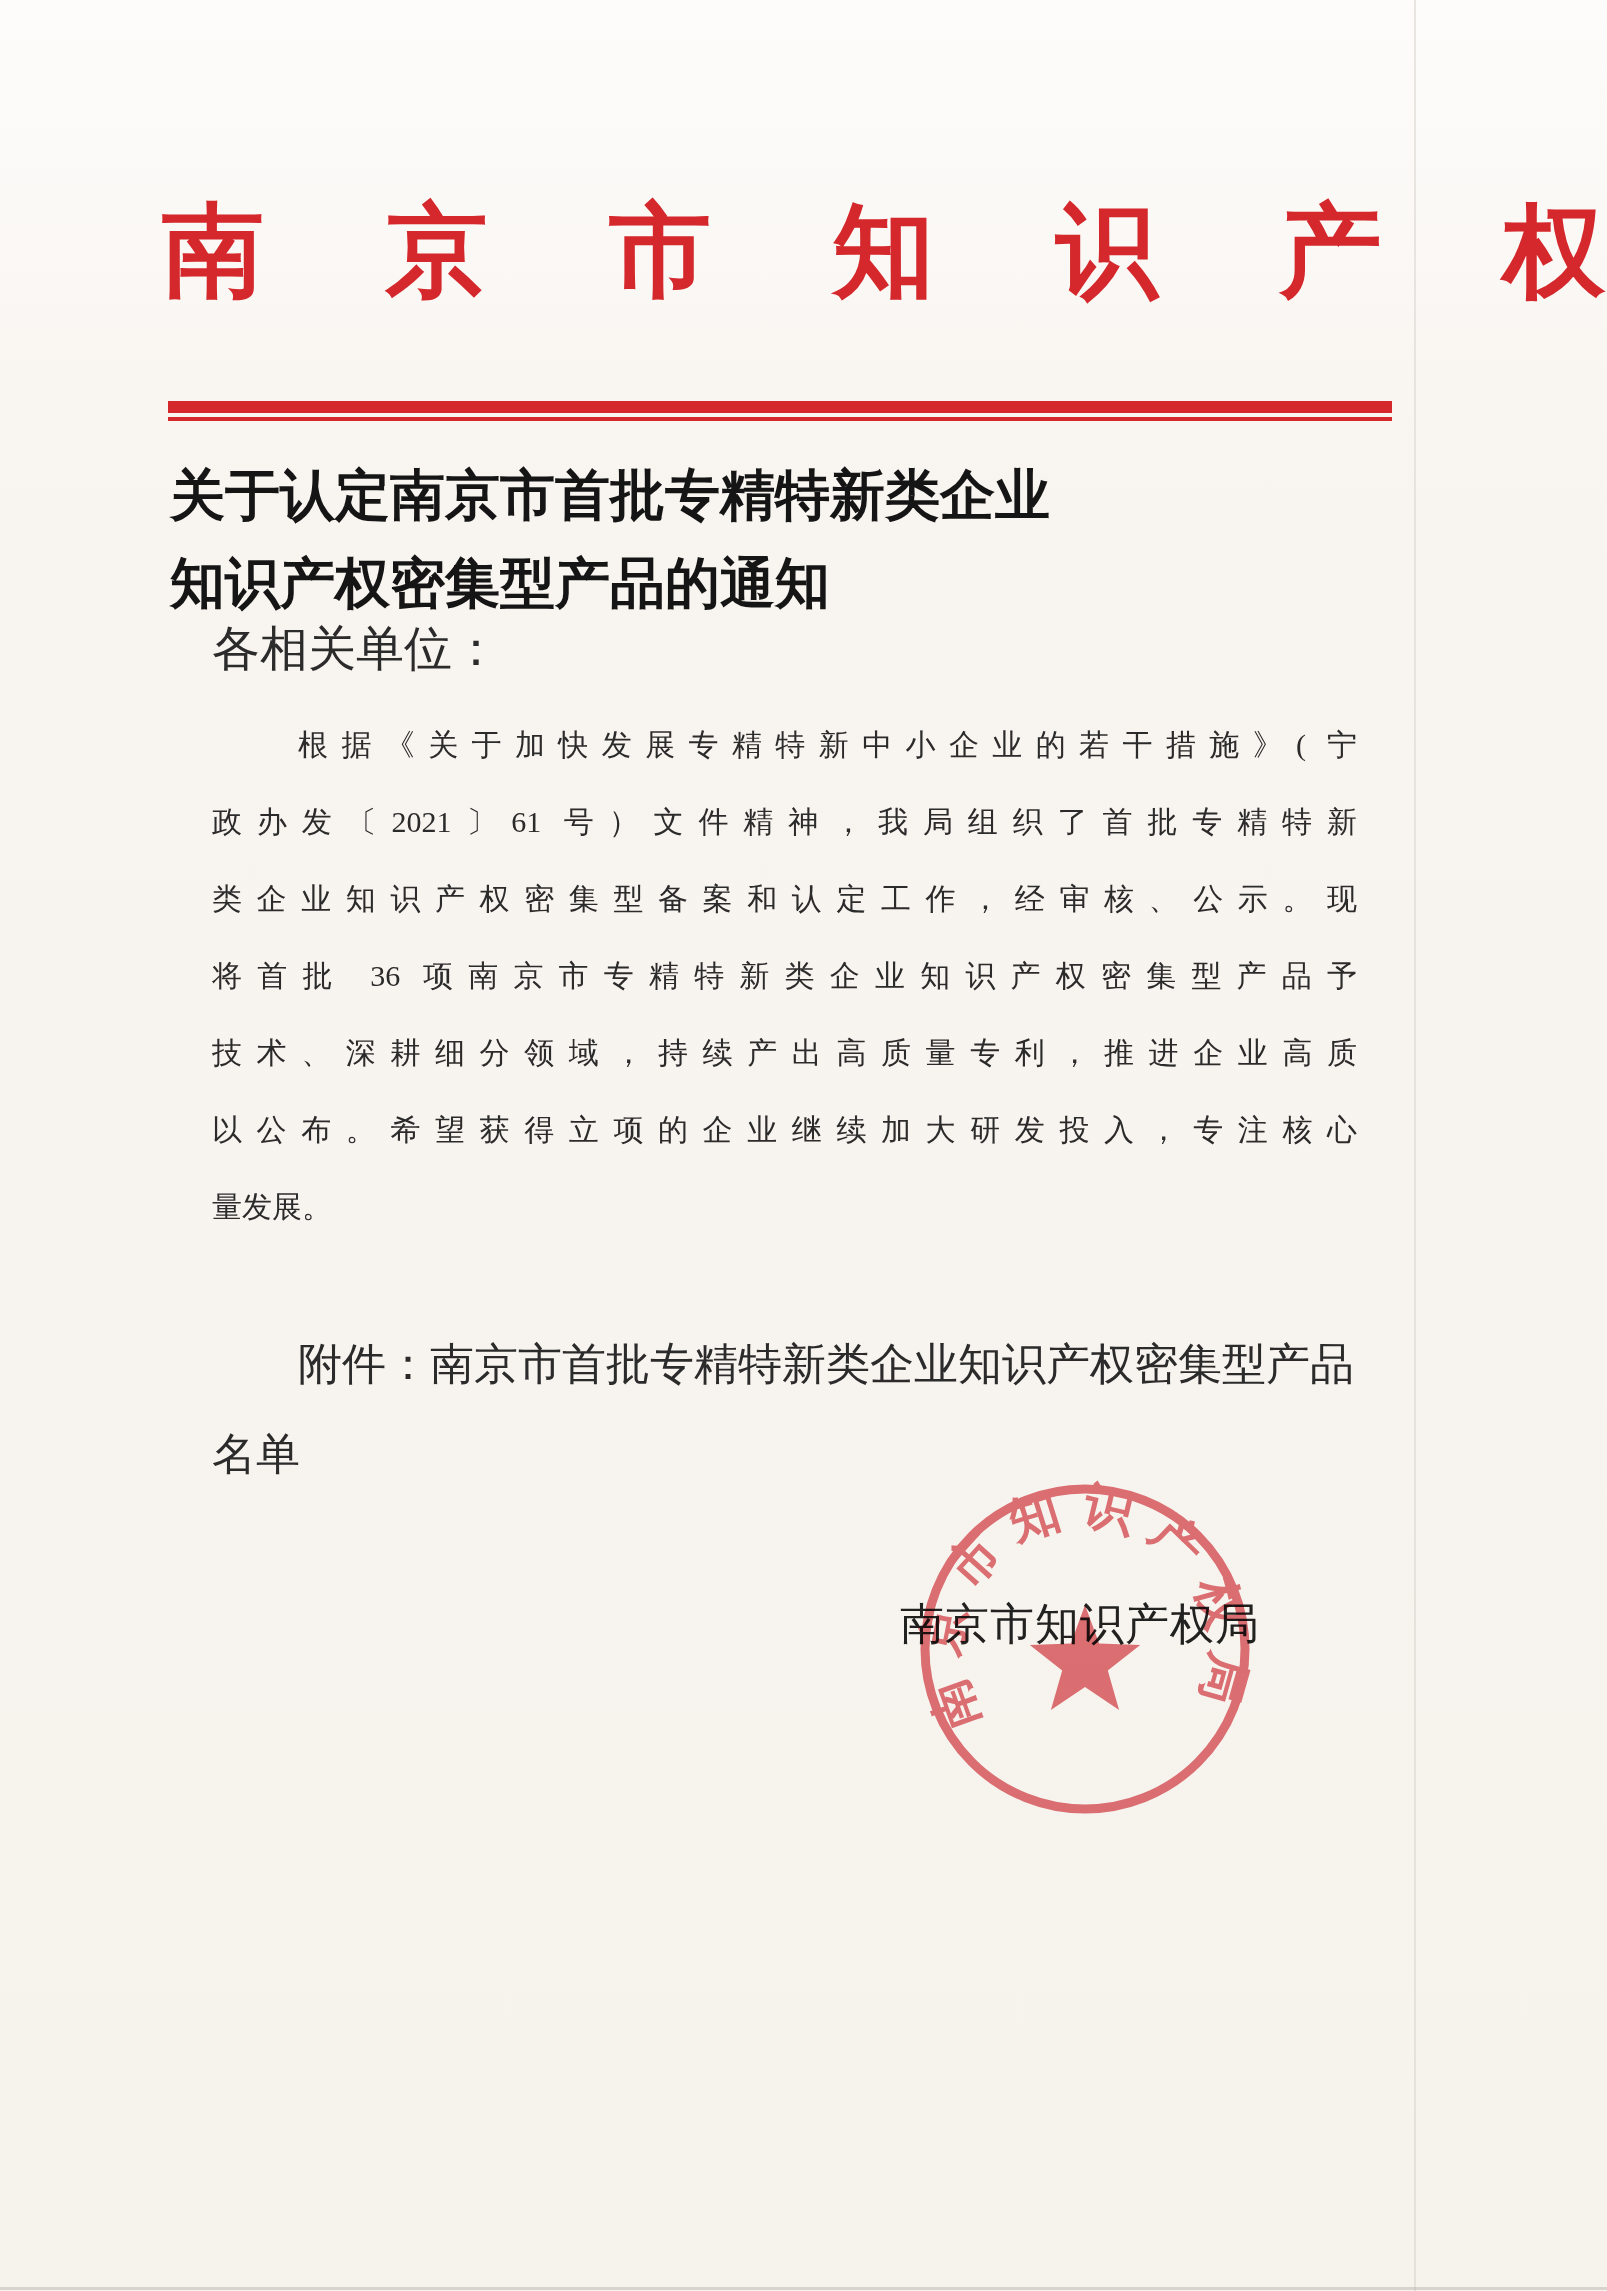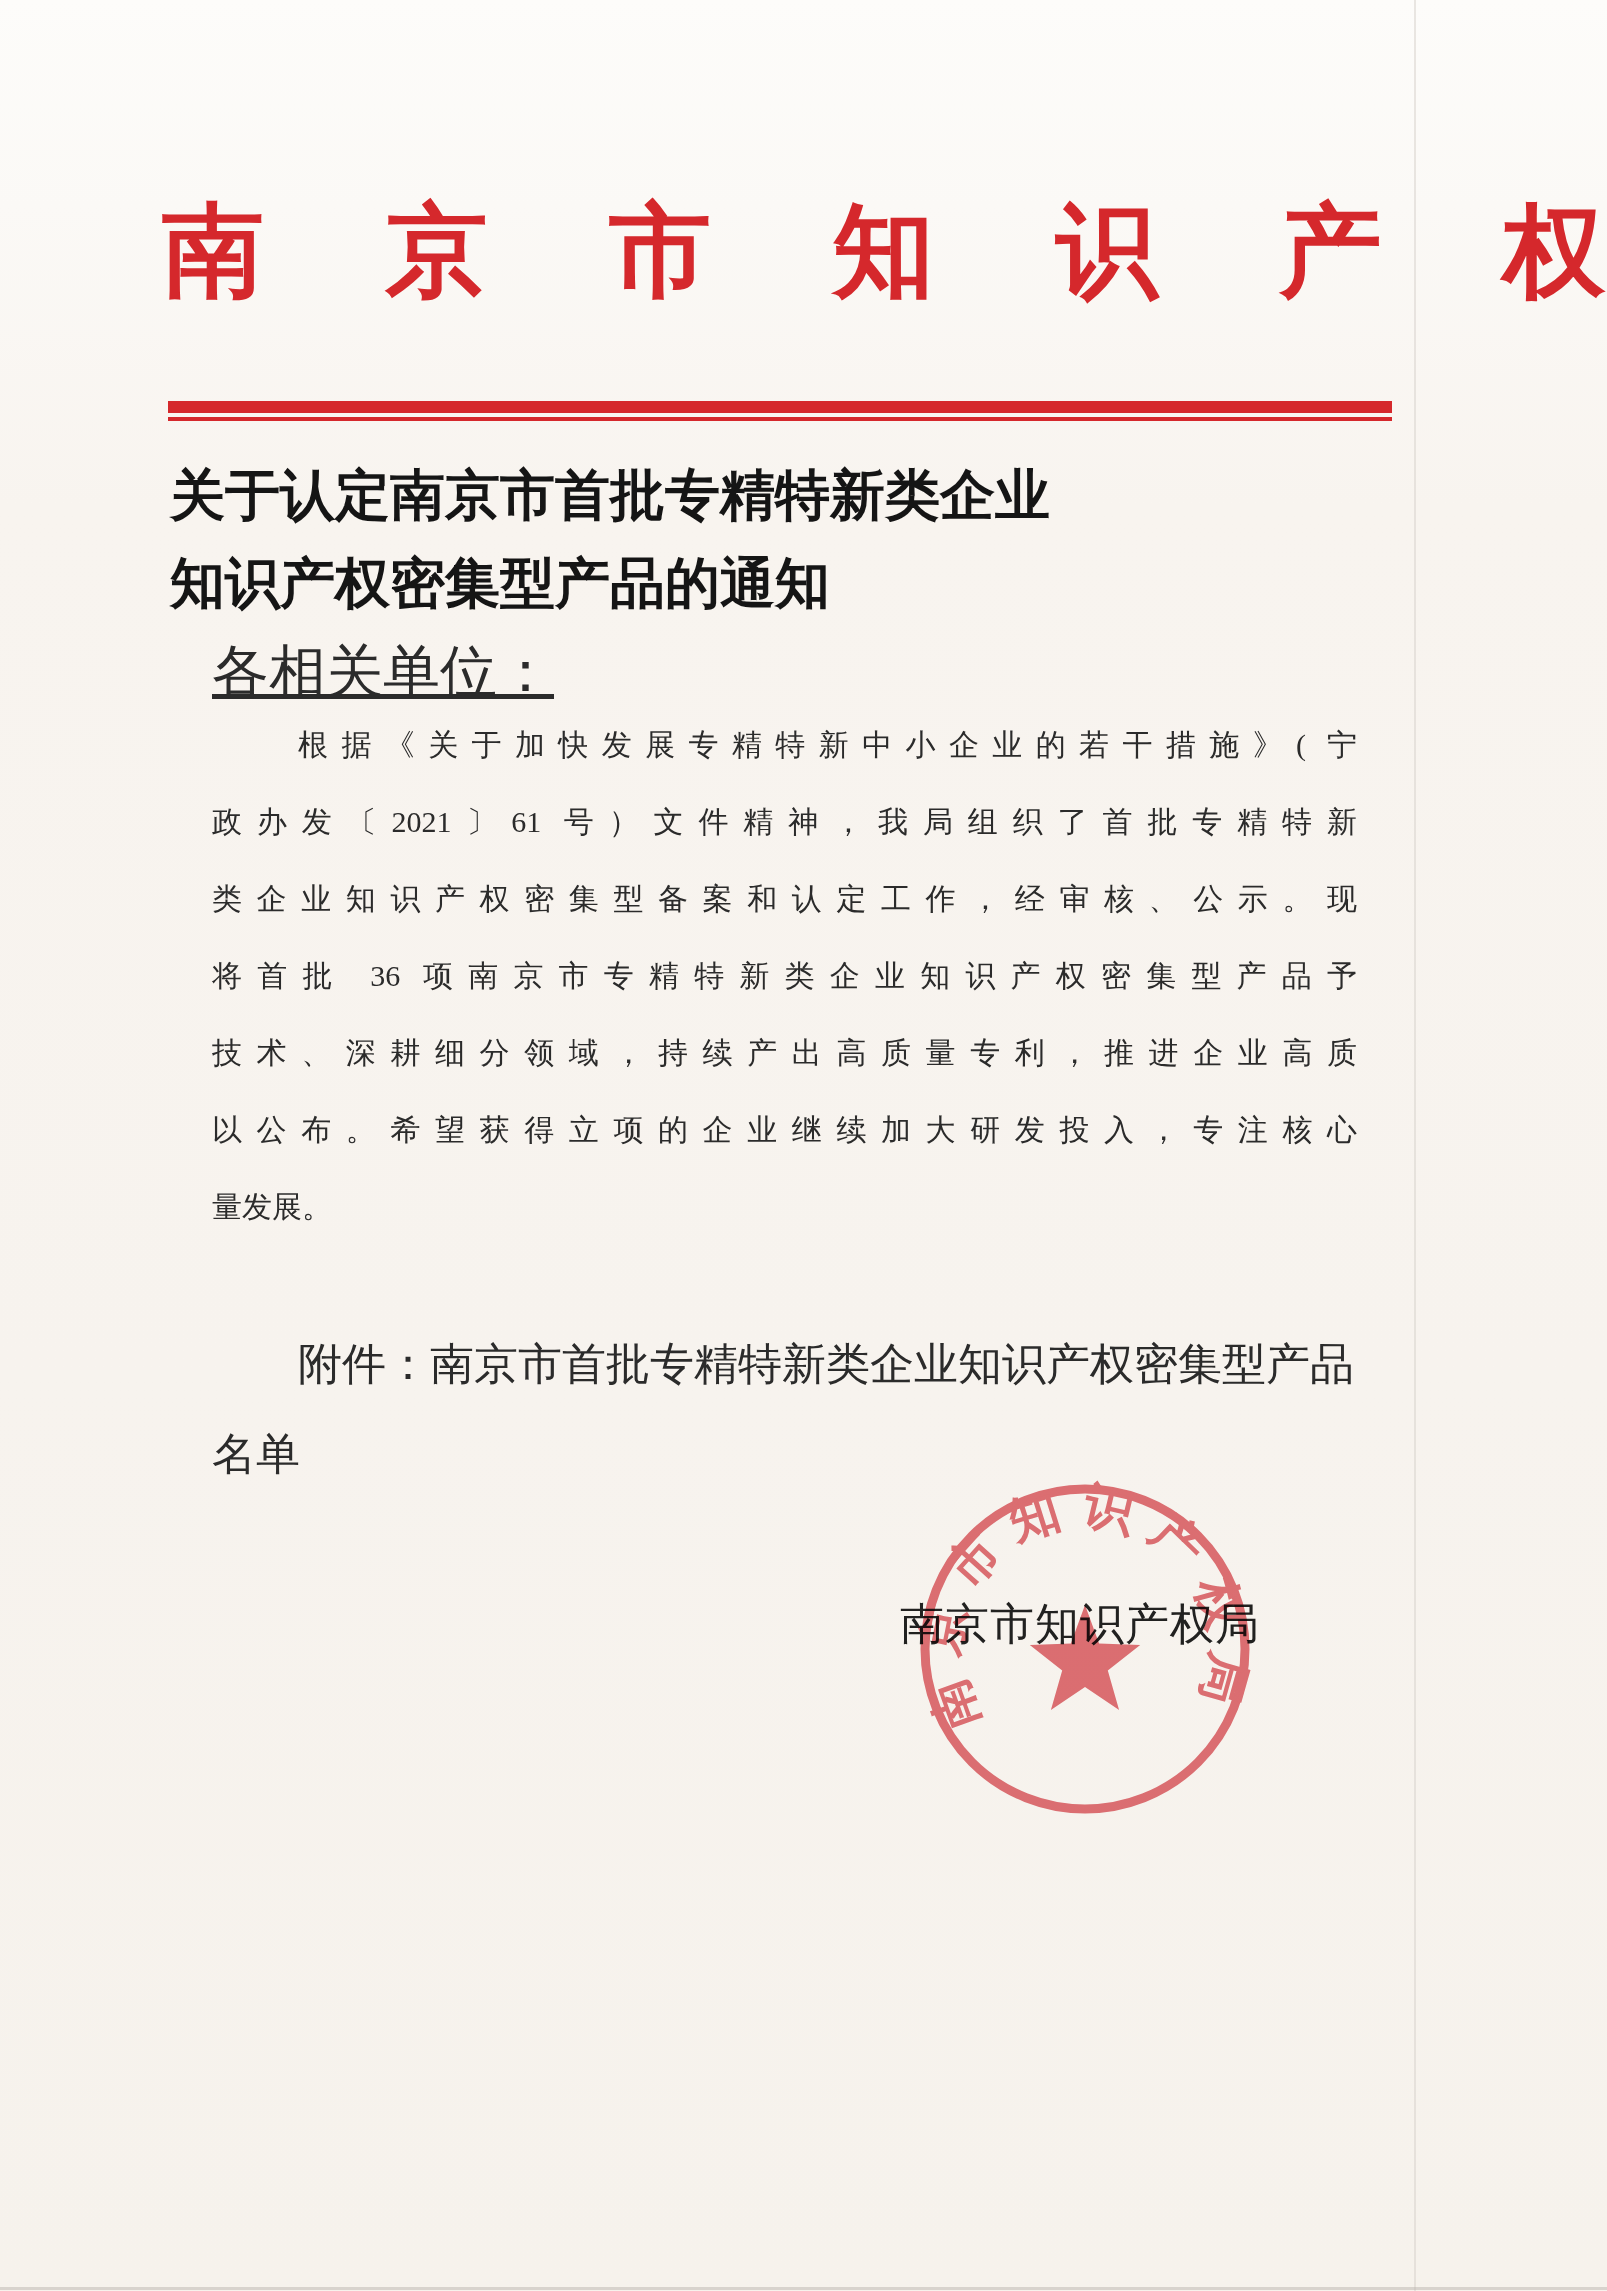--- a/index.html
+++ b/index.html
@@ -38,22 +38,22 @@
 
   
   .doc-title {
     position: absolute; left: 170px; top: 452px; width: 1215px;
     font-size: 55px; font-weight: bold; color: #151515;
     line-height: 88px;
   }
 
   
   .salutation {
-    position: absolute; left: 212px; top: 633px;
-    font-size: 57px; color: #2b2b2b; line-height: 77px; text-decoration: underline;
+    position: absolute; left: 212px; top: 610px;
+    font-size: 48px; color: #2b2b2b; line-height: 77px;
   }
   .body-par {
     position: absolute; left: 212px; top: 706px; width: 1145px;
     font-size: 30px; color: #2b2b2b; line-height: 77px;
   }
   .body-line.justify { text-align: justify; text-align-last: justify; }
   .body-line.indent  { text-indent: 86px; }
   .attachment {
     position: absolute; left: 212px; top: 1320px; width: 1160px;
     font-size: 44px; color: #2b2b2b; line-height: 90px;

